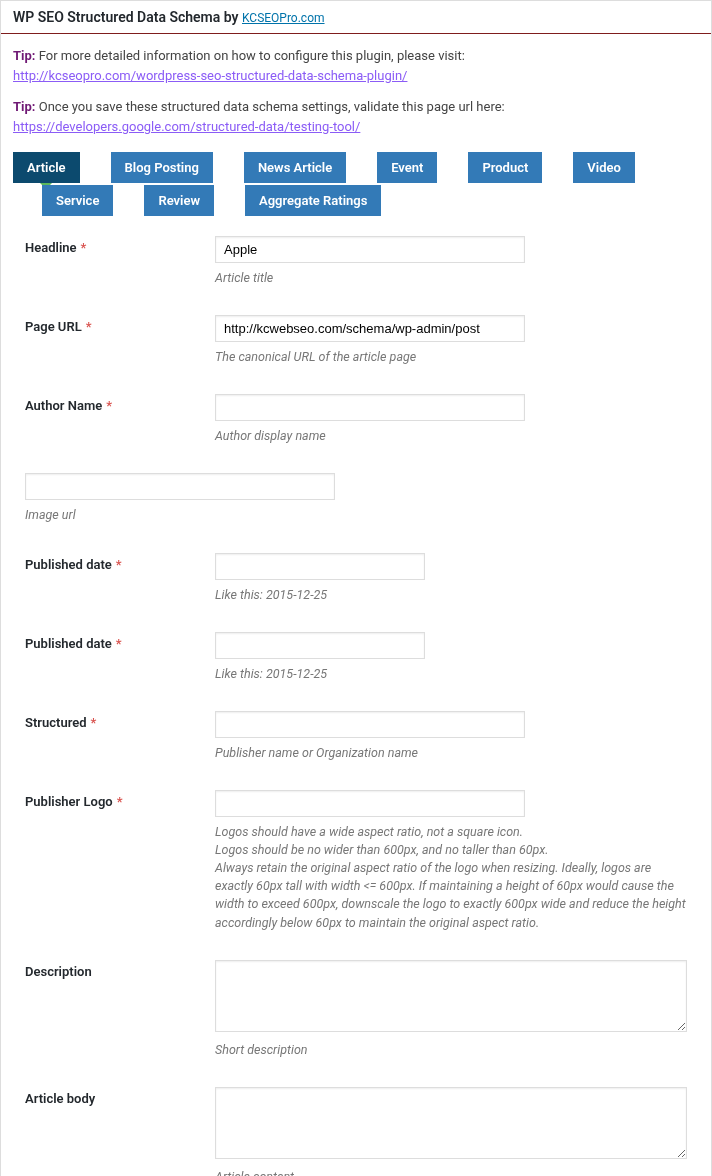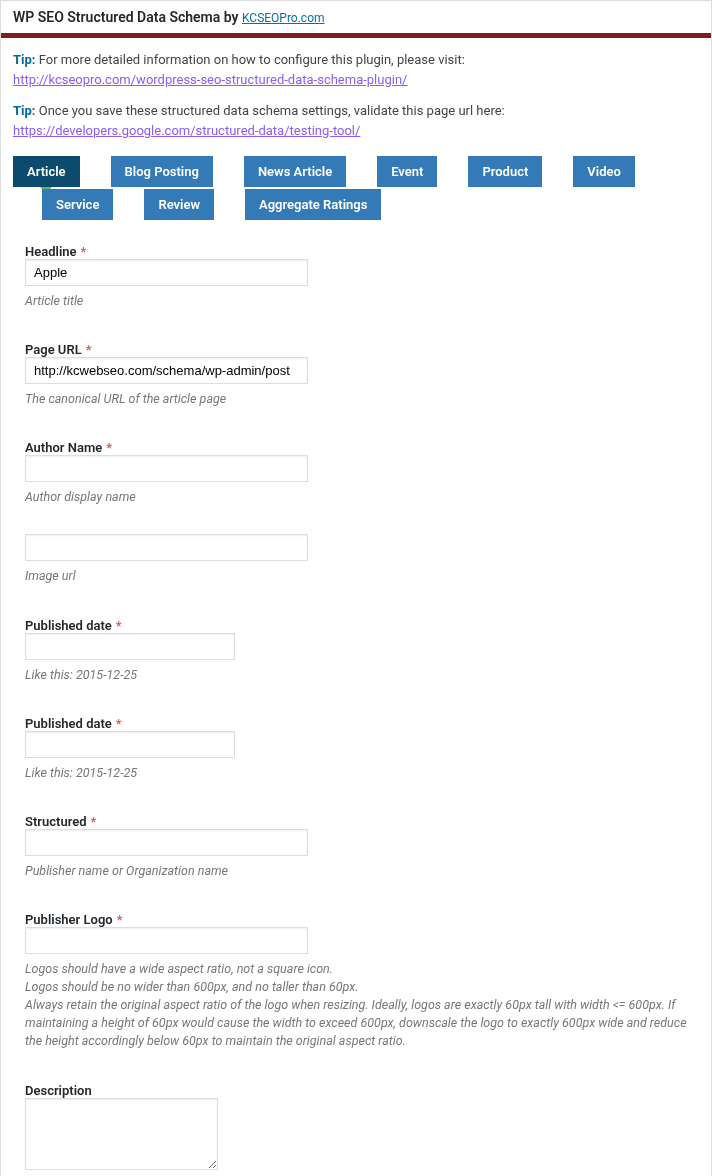--- a/index.html
+++ b/index.html
@@ -8,40 +8,40 @@
       font-size: 13px;
       color: #444;
       background: #fff;
       width: 712px;
     }
     .panel {
       border: 1px solid #ddd;
     }
     .panel-header {
       padding: 8px 12px;
-      border-bottom: 5px solid #7f1d1d;
+      border-bottom: 1px solid #7f1d1d;
       font-size: 14px;
       font-weight: 600;
       color: #23282d;
     }
     .panel-header a {
       color: #0073aa;
       text-decoration: underline;
       font-weight: 400;
       font-size: 12px;
     }
     .panel-body {
       padding: 12px;
     }
     .tip {
       margin-bottom: 12px;
       font-size: 13px;
       line-height: 1.5;
     }
-    .tip strong { color: #0369a1; }
+    .tip strong { color: #701a75; }
     .tip a {
       color: #8b5cf6;
       text-decoration: underline;
     }
     .tabs {
       display: flex;
       flex-wrap: wrap;
       gap: 2px;
       margin-top: 16px;
     }
@@ -71,40 +71,39 @@
       background: #337ab7;
       margin-left: 29px;
     }
     .form {
       padding: 20px 12px 12px 12px;
     }
     .field-row {
       display: flex;
       align-items: flex-start;
       margin-bottom: 28px;
-      flex-direction: column;
     }
     .field-label {
       width: 190px;
       padding-top: 4px;
       font-size: 13px;
       font-weight: 600;
       color: #23282d;
       flex-shrink: 0;
     }
     .field-label .req {
       color: #d9534f;
       margin-left: 4px;
     }
     .field-input {
       flex: 1;
       min-width: 0;
     }
     .field-input input[type="text"] {
-      width: 283px;
+      width: 310px;
       padding: 5px 8px;
       border: 1px solid #ddd;
       font-size: 13px;
       background: #fff;
       box-shadow: inset 0 1px 2px rgba(0,0,0,0.07);
     }
     .field-input input.narrow {
       width: 210px;
     }
     .field-input textarea {

